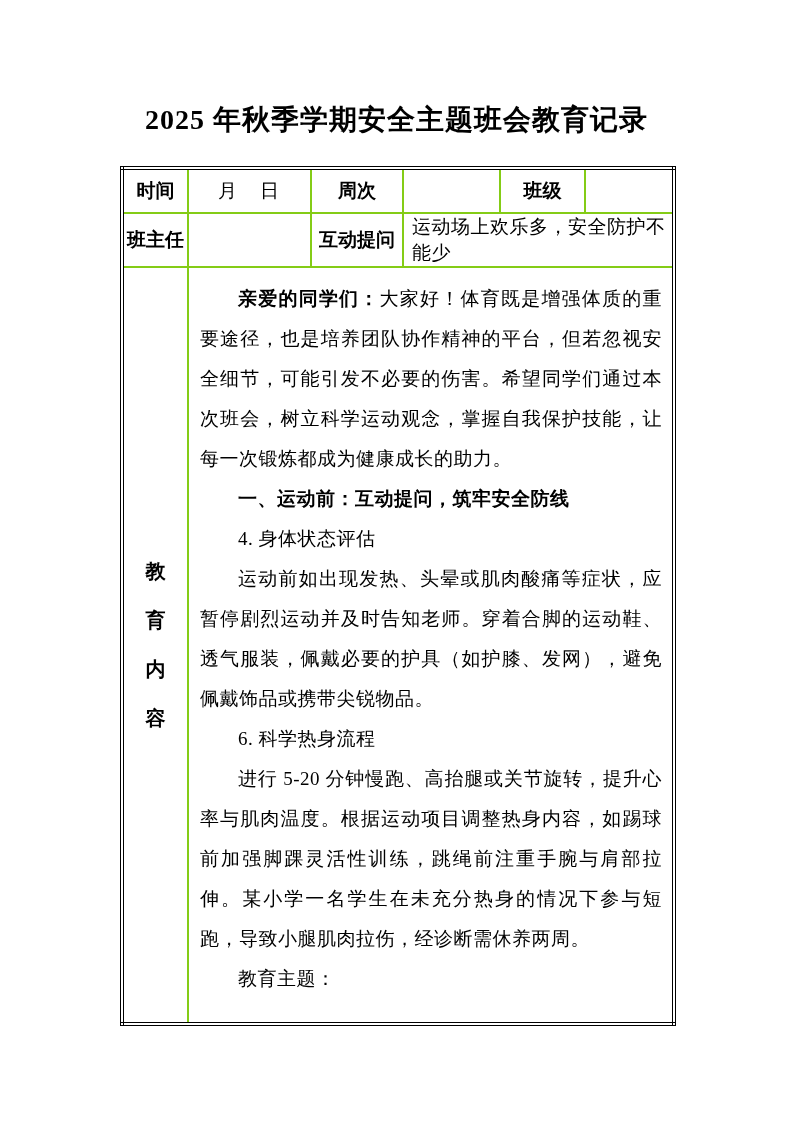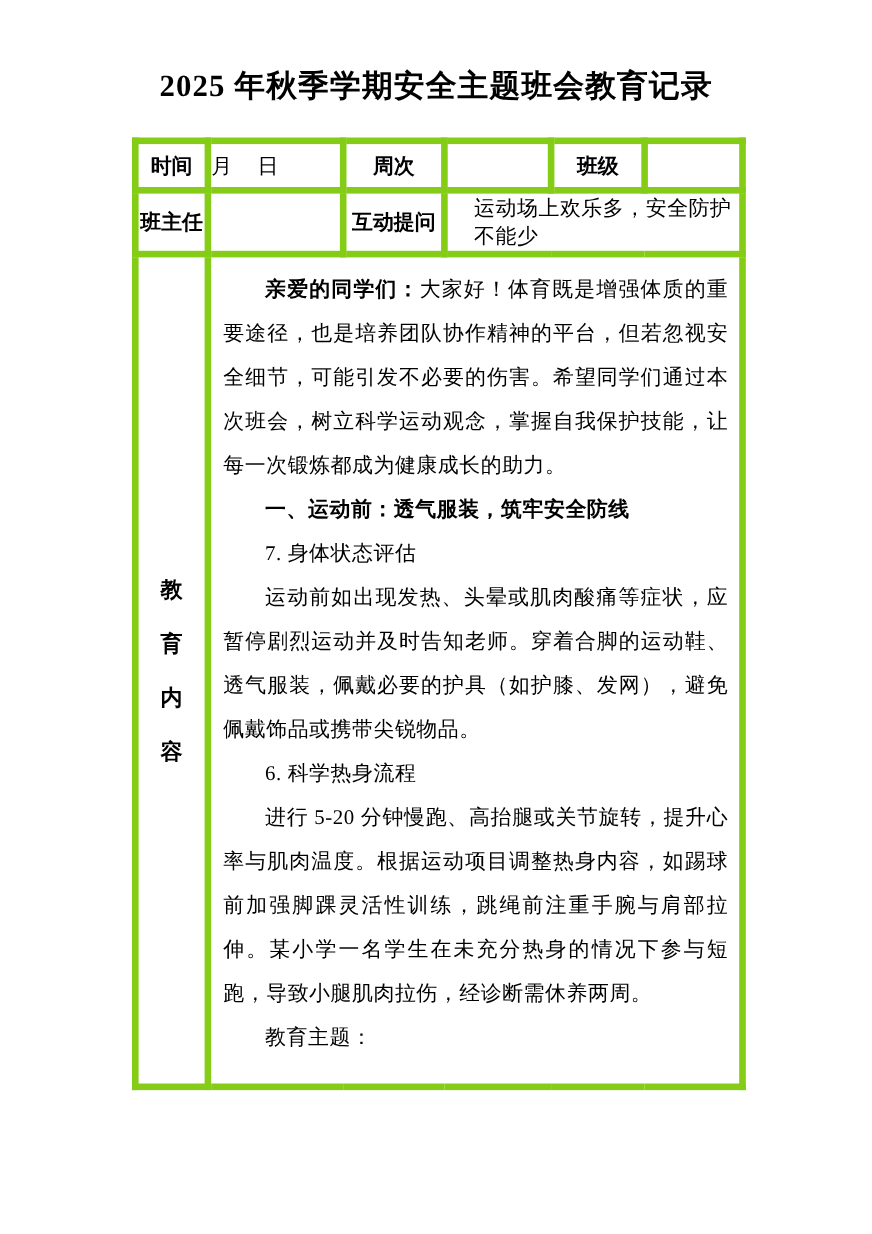--- a/index.html
+++ b/index.html
@@ -6,49 +6,49 @@
   html, body {
     width: 793px; height: 1122px;
     background: #ffffff;
     color: #000000;
     font-family: "Liberation Serif", "DejaVu Serif", serif;
     overflow: hidden;
   }
   .page { width: 793px; height: 1122px; position: relative; }
 
   .doc-title {
-    margin-top: 60px;
+    margin-top: 101px;
     text-align: center;
     font-size: 28px;
     font-weight: bold;
     line-height: 38px;
     letter-spacing: 1px;
   }
 
   table.record-table {
     margin: 27px 0 0 120px;
     width: 552px;
     border-collapse: collapse;
     border: 4px double #000000;
     table-layout: fixed;
   }
   table.record-table td {
-    border: 6px solid #84cc16;
+    border: 2px solid #84cc16;
     font-size: 19px;
     vertical-align: middle;
     overflow: hidden;
   }
   td.hdr {
     font-weight: bold;
     text-align: center;
   }
-  td.val-center { letter-spacing: 2px; }
+  td.val-center { text-align: center; letter-spacing: 2px; }
   td.theme-val {
     font-size: 18px;
-    padding-left: 24px;
+    padding-left: 8px;
     text-align: left;
     letter-spacing: 0.5px;
   }
   tr.r1 td, tr.r2 td { height: 45px; }
   tr.r3 td { height: 757px; }
 
   td.content-label-cell { vertical-align: middle; }
   .vertical-label {
     display: flex;
     flex-direction: column;
@@ -109,22 +109,22 @@
         <div class="vertical-label" id="vertical-label">
               <span>教</span>
               <span>育</span>
               <span>内</span>
               <span>容</span>
             </div>
       </td>
       <td class="content-cell" colspan="5">
         <div class="content-body" id="content-body">
               <p class="normal"><span class="lead-bold">亲爱的同学们：</span>大家好！体育既是增强体质的重要途径，也是培养团队协作精神的平台，但若忽视安全细节，可能引发不必要的伤害。希望同学们通过本次班会，树立科学运动观念，掌握自我保护技能，让每一次锻炼都成为健康成长的助力。</p>
-              <p class="heading">一、运动前：透气服装，筑牢安全防线</p>
-              <p class="normal">7. 身体状态评估</p>
+              <p class="heading">一、运动前：互动提问，筑牢安全防线</p>
+              <p class="normal">4. 身体状态评估</p>
               <p class="normal">运动前如出现发热、头晕或肌肉酸痛等症状，应暂停剧烈运动并及时告知老师。穿着合脚的运动鞋、透气服装，佩戴必要的护具（如护膝、发网），避免佩戴饰品或携带尖锐物品。</p>
               <p class="normal">6. 科学热身流程</p>
               <p class="normal">进行 5-20 分钟慢跑、高抬腿或关节旋转，提升心率与肌肉温度。根据运动项目调整热身内容，如踢球前加强脚踝灵活性训练，跳绳前注重手腕与肩部拉伸。某小学一名学生在未充分热身的情况下参与短跑，导致小腿肌肉拉伤，经诊断需休养两周。</p>
               <p class="normal">教育主题：</p>
             </div>
       </td>
     </tr>
   </tbody>
     </table>
 

